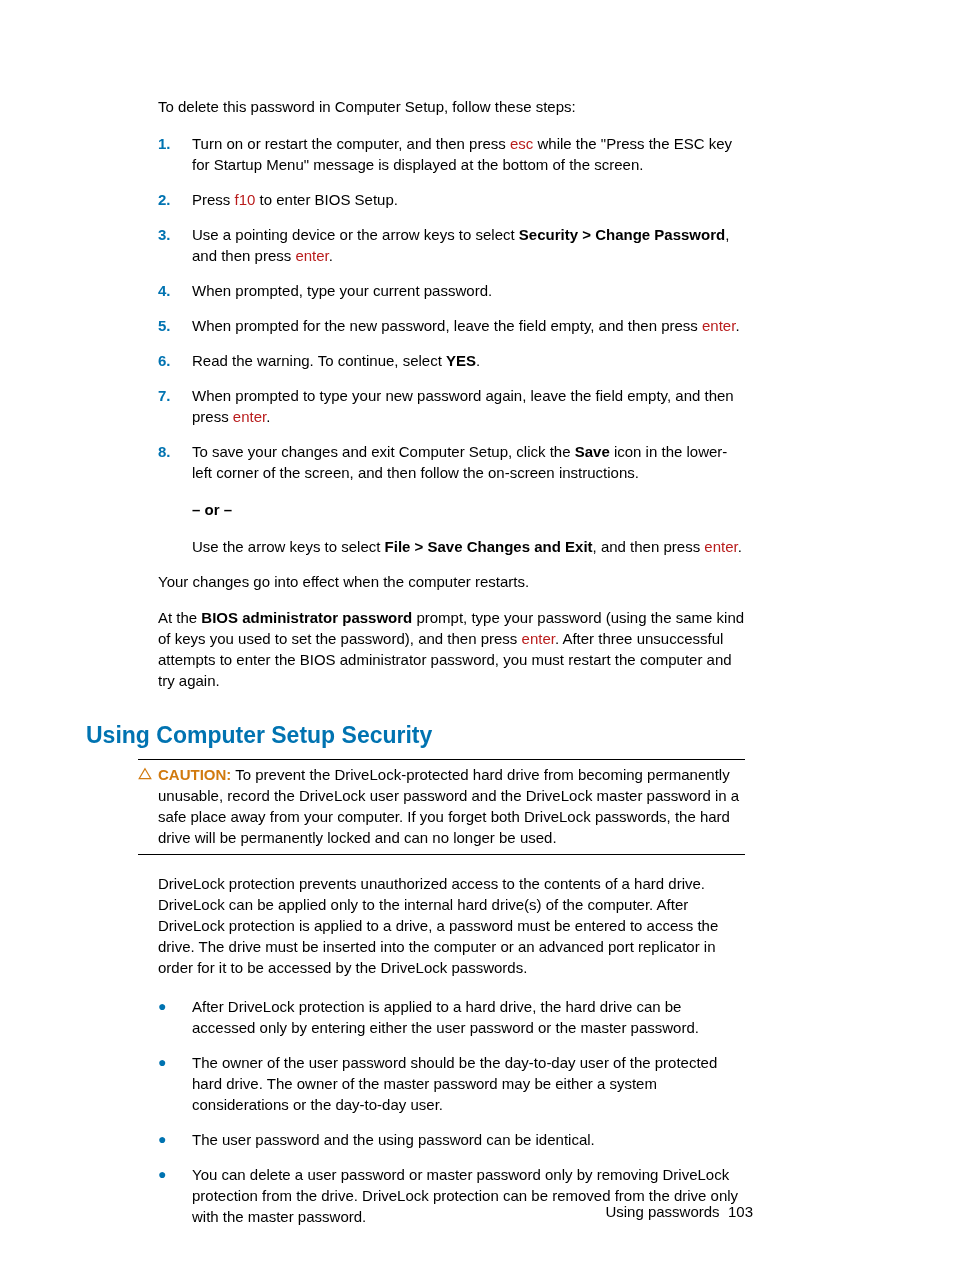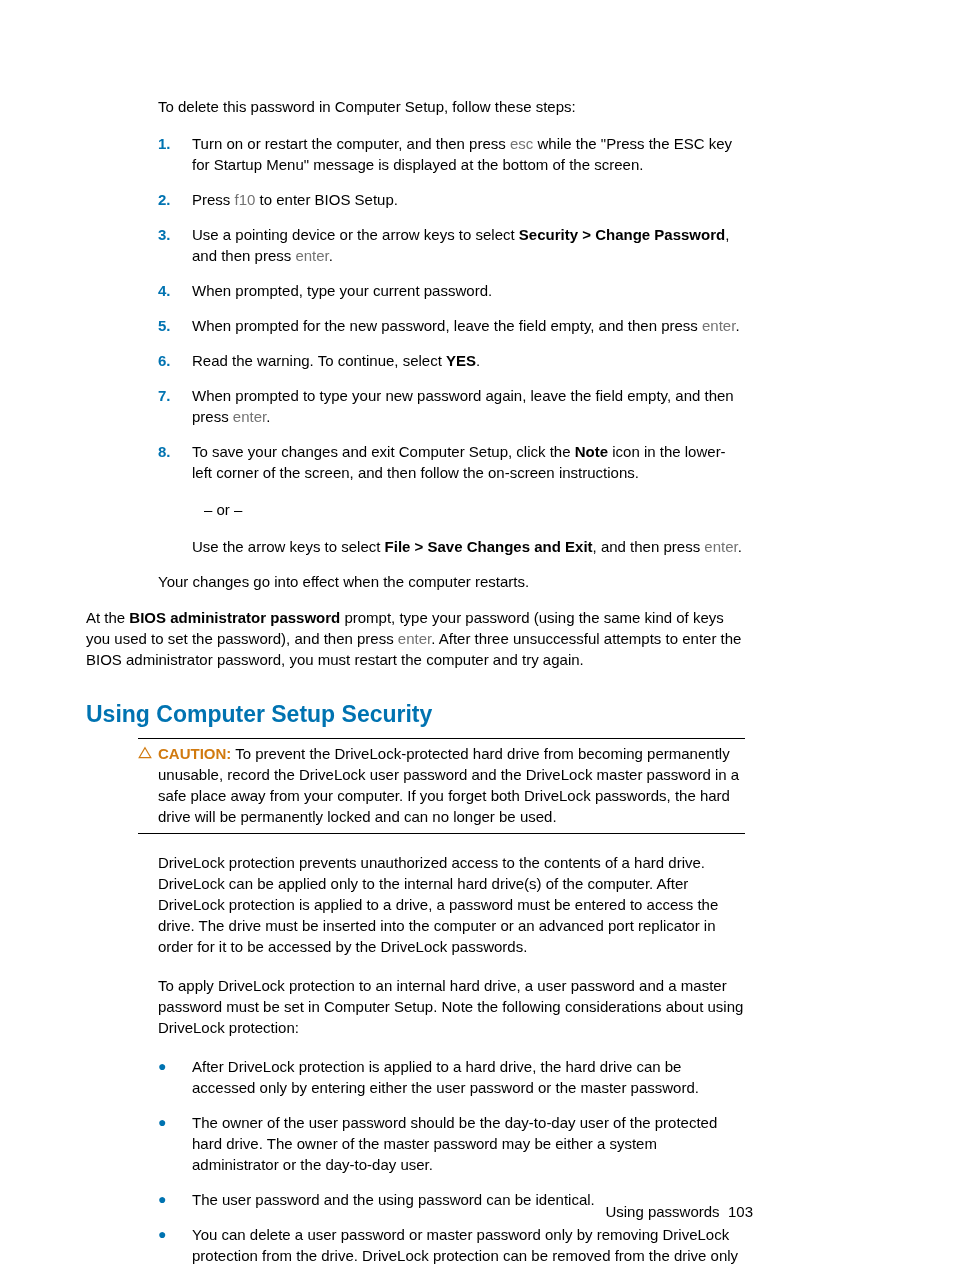--- a/index.html
+++ b/index.html
@@ -33,38 +33,40 @@
   ol.steps .num {
     color: #0073b1;
     font-weight: bold;
     width: 34px;
     flex-shrink: 0;
   }
   ol.steps .body {
     flex: 1;
   }
   .kw {
-    color: #737373;
+    color: #b91c1c;
   }
   .bold {
     font-weight: bold;
   }
   .or-line {
-    margin: 16px 12px;
+    margin: 16px 0;
+    font-weight: bold;
   }
   .after-steps {
     margin: 14px 0 0 72px;
   }
   h3.sub {
     color: #0073b1;
     font-size: 18px;
     font-weight: bold;
     margin: 28px 0 12px 0;
   }
   .sub-body {
+    margin-left: 72px;
   }
   h2.section {
     color: #0073b1;
     font-size: 23px;
     font-weight: bold;
     margin: 28px 0 8px 0;
   }
   .caution-block {
     margin-left: 52px;
     border-top: 1px solid #000;
@@ -153,21 +155,21 @@
       <span class="num">6.</span>
       <span class="body"><span>Read the warning. To continue, select </span><span class="bold">YES</span><span>.</span></span>
     </li>
     <li>
       <span class="num">7.</span>
       <span class="body"><span>When prompted to type your new password again, leave the field empty, and then press </span><span class="kw">enter</span><span>.</span></span>
     </li>
     <li>
       <span class="num">8.</span>
       <span class="body">
-        <span>To save your changes and exit Computer Setup, click the </span><span class="bold">Note</span><span> icon in the lower-left corner of the screen, and then follow the on-screen instructions.</span>
+        <span>To save your changes and exit Computer Setup, click the </span><span class="bold">Save</span><span> icon in the lower-left corner of the screen, and then follow the on-screen instructions.</span>
         <div class="or-line">– or –</div>
         <span>Use the arrow keys to select </span><span class="bold">File &gt; Save Changes and Exit</span><span>, and then press </span><span class="kw">enter</span><span>.</span>
       </span>
     </li>
   </ol>
 
   <p class="after-steps">Your changes go into effect when the computer restarts.</p>
 
   <p class="sub-body">
     <span>At the </span><span class="bold">BIOS administrator password</span><span> prompt, type your password (using the same kind of keys you used to set the password), and then press </span><span class="kw">enter</span><span>. After three unsuccessful attempts to enter the BIOS administrator password, you must restart the computer and try again.</span>
@@ -181,29 +183,28 @@
           <path fill="none" stroke="#d17a0f" stroke-width="2" d="M12 3 L22 20 L2 20 Z"></path>
         </svg>
     </span>
     <span class="caution-text">
       <span class="caution-label">CAUTION:</span><span>   To prevent the DriveLock-protected hard drive from becoming permanently unusable, record the DriveLock user password and the DriveLock master password in a safe place away from your computer. If you forget both DriveLock passwords, the hard drive will be permanently locked and can no longer be used.</span>
     </span>
   </div>
 
   <div class="dl-body">
     <p>DriveLock protection prevents unauthorized access to the contents of a hard drive. DriveLock can be applied only to the internal hard drive(s) of the computer. After DriveLock protection is applied to a drive, a password must be entered to access the drive. The drive must be inserted into the computer or an advanced port replicator in order for it to be accessed by the DriveLock passwords.</p>
-    <p>To apply DriveLock protection to an internal hard drive, a user password and a master password must be set in Computer Setup. Note the following considerations about using DriveLock protection:</p>
     <ul class="bullets">
       <li>
           <span class="dot">●</span>
           <span class="btxt">After DriveLock protection is applied to a hard drive, the hard drive can be accessed only by entering either the user password or the master password.</span>
         </li>
       <li>
           <span class="dot">●</span>
-          <span class="btxt">The owner of the user password should be the day-to-day user of the protected hard drive. The owner of the master password may be either a system administrator or the day-to-day user.</span>
+          <span class="btxt">The owner of the user password should be the day-to-day user of the protected hard drive. The owner of the master password may be either a system considerations or the day-to-day user.</span>
         </li>
       <li>
           <span class="dot">●</span>
           <span class="btxt">The user password and the using password can be identical.</span>
         </li>
       <li>
           <span class="dot">●</span>
           <span class="btxt">You can delete a user password or master password only by removing DriveLock protection from the drive. DriveLock protection can be removed from the drive only with the master password.</span>
         </li>
     </ul>

